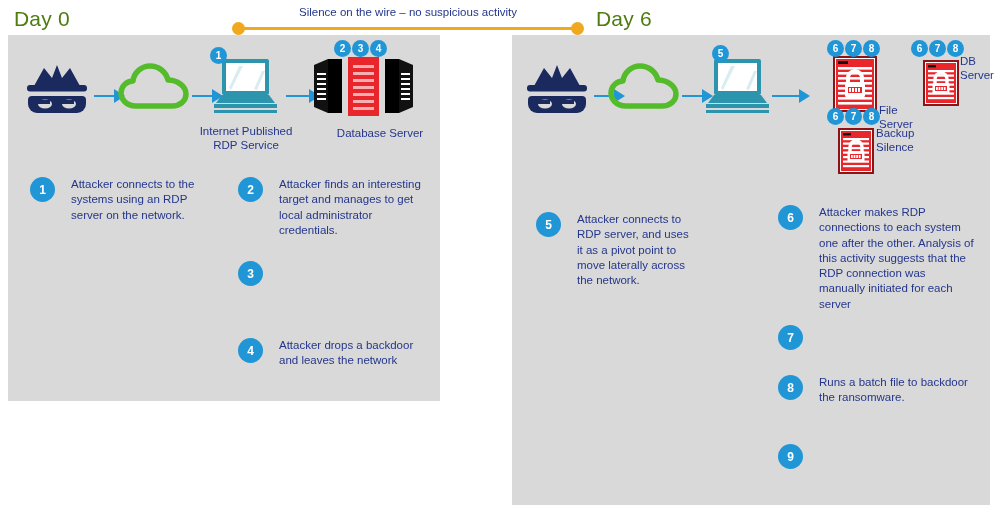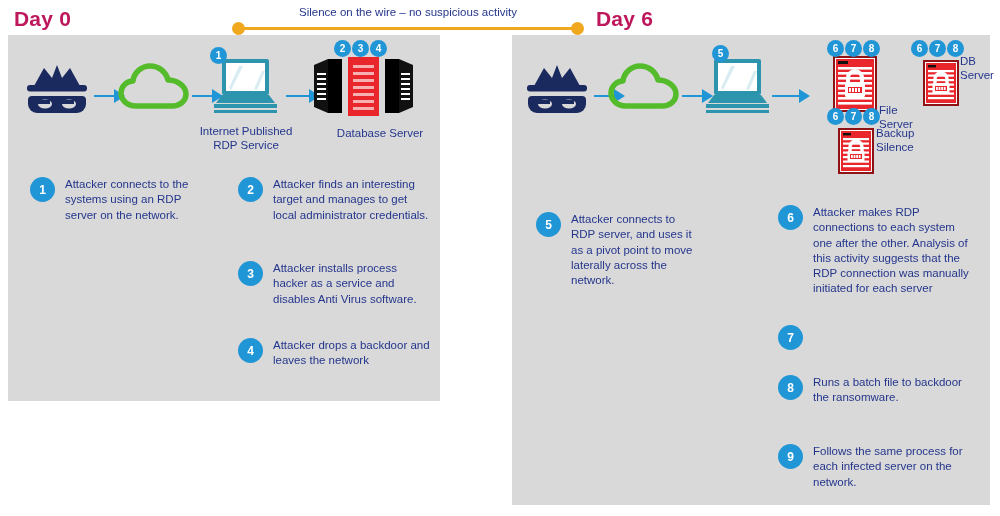--- a/index.html
+++ b/index.html
@@ -19,22 +19,22 @@
     position: absolute;
     background: #d9d9d9;
   }
   #panel-left  { left: 8px;   top: 35px; width: 432px; height: 366px; }
   #panel-right { left: 512px; top: 35px; width: 478px; height: 470px; }
 
   
   .day-title {
     position: absolute;
     font-size: 21px;
-    font-weight: bold;
-    color: #be185d;
+    font-weight: normal;
+    color: #4d7c0f;
     letter-spacing: .2px;
     white-space: nowrap;
   }
   #day0-title { left: 14px;  top: 7px; }
   #day7-title { left: 596px; top: 7px; }
 
   
   #timeline { position: absolute; left: 232px; top: 22px; width: 352px; height: 14px; }
   #timeline-line {
     position: absolute; left: 8px; top: 5px; width: 336px; height: 3px;
@@ -88,21 +88,21 @@
     position: relative;
     flex: 0 0 auto;
     width: 25px; height: 25px;
     border-radius: 50%;
     background: #2196d6;
     color: #fff;
     font-size: 12px; font-weight: bold;
     display: flex; align-items: center; justify-content: center;
   }
   .step .txt {
-    margin-left: 10px;
+    margin-left: 16px;
     font-size: 11.5px;
     color: #24368c;
     line-height: 1.33;
   }
 
   
   .arrow {
     position: absolute;
     height: 14px;
   }
@@ -234,21 +234,20 @@
     <div class="txt">Attacker connects to the systems using an RDP server on the network.</div>
   </div>
 
   <div class="step" style="left:238px;top:177px;width:195px;">
     <div class="num">2</div>
     <div class="txt">Attacker finds an interesting target and manages to get local administrator credentials.</div>
   </div>
 
   <div class="step" style="left:238px;top:261px;width:195px;">
     <div class="num">3</div>
-    <div class="txt">Attacker installs process hacker as a service and disables Anti Virus software.</div>
   </div>
 
   <div class="step" style="left:238px;top:338px;width:195px;">
     <div class="num">4</div>
     <div class="txt">Attacker drops a backdoor and leaves the network</div>
   </div>
 
   <div style="position:absolute;left:524px;top:60px;width:66px;height:55px;">
     <svg width="66" height="55" viewBox="0 0 66 55">
       <path d="M10 26 L20 8 L28 18 L33 5 L38 18 L46 8 L56 26 Z" fill="#1b2a5e"></path>
@@ -404,16 +403,15 @@
     <div class="num">7</div>
   </div>
 
   <div class="step" style="left:778px;top:375px;width:196px;">
     <div class="num">8</div>
     <div class="txt">Runs a batch file to backdoor the ransomware.</div>
   </div>
 
   <div class="step" style="left:778px;top:444px;width:196px;">
     <div class="num">9</div>
-    <div class="txt">Follows the same process for each infected server on the network.</div>
   </div>
 
 </div>
 
 </body></html>

